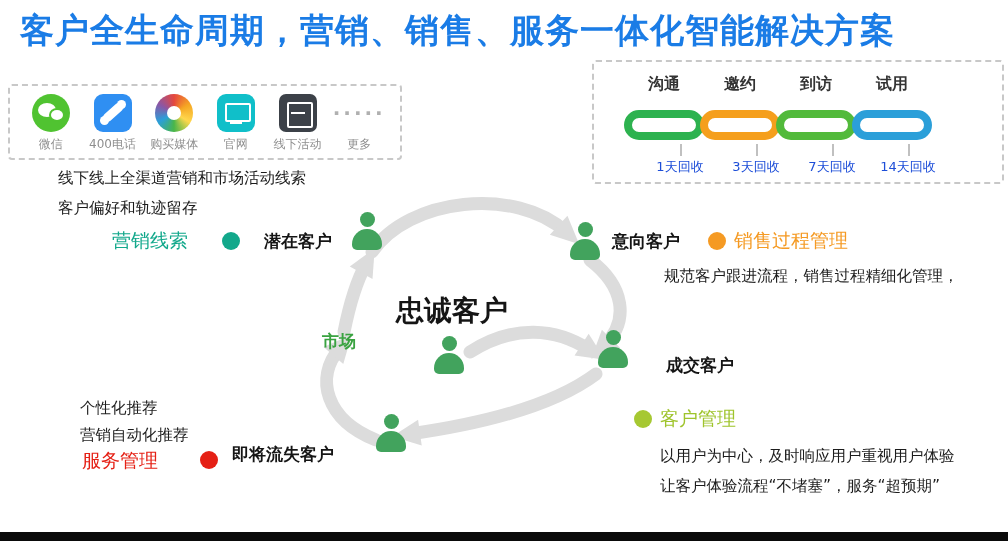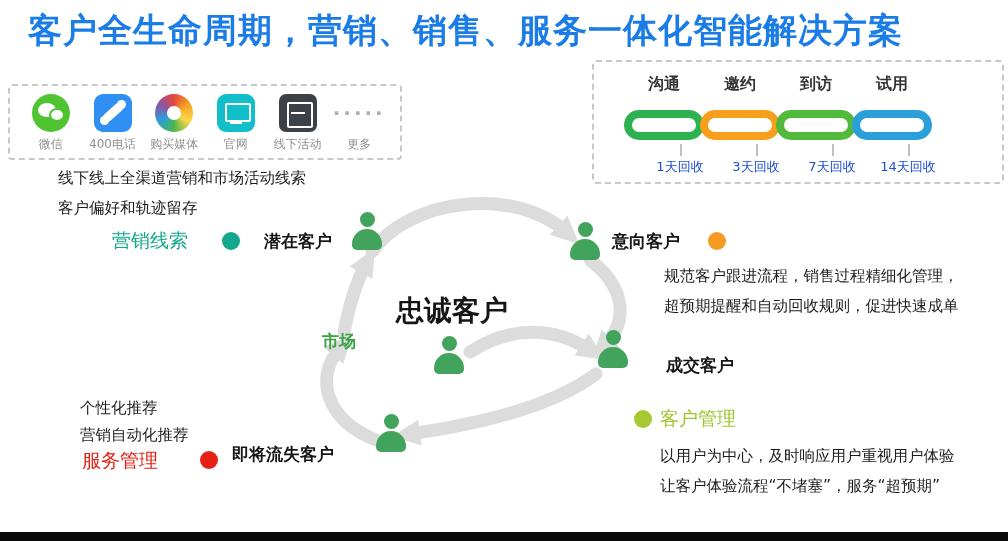--- a/index.html
+++ b/index.html
@@ -67,21 +67,21 @@
     <g stroke="#dcdcdc" stroke-width="13" fill="none" stroke-linecap="round">
       <path d="M 372 252 C 408 198 516 186 566 232" marker-end="url(#ah)"></path>
       <path d="M 590 260 C 624 286 630 320 604 346" marker-end="url(#ah)"></path>
       <path d="M 470 352 C 514 324 556 328 590 350" marker-end="url(#ah)"></path>
       <path d="M 596 374 C 548 410 466 426 410 434" marker-end="url(#ah)"></path>
       <path d="M 376 440 C 326 420 314 378 340 348" marker-end="url(#ah)"></path>
       <path d="M 344 332 C 350 302 356 282 366 264" marker-end="url(#ah)"></path>
     </g>
   </svg>
 
-  <h1 class="abs title" style="left:28px;top:8px">客户全生命周期，营销、销售、服务一体化智能解决方案</h1>
+  <h1 class="abs title" style="left:20px;top:8px">客户全生命周期，营销、销售、服务一体化智能解决方案</h1>
 
   <div class="abs dashed-box channels" style="left:8px;top:84px;width:394px;height:76px">
     <div class="channel">
       <div class="cicon wechat"></div>
       <div class="clabel">微信</div>
     </div>
     <div class="channel">
       <div class="cicon phone"></div>
       <div class="clabel">400电话</div>
     </div>
@@ -150,22 +150,22 @@
       <i class="head"></i>
       <i class="torso"></i>
     </div>
 
   <div class="abs flow-cat c-teal" style="left:112px;top:228px">营销线索</div>
   <div class="abs dot bg-teal" style="left:222px;top:232px"></div>
   <div class="abs flow-name" style="left:264px;top:230px">潜在客户</div>
 
   <div class="abs flow-name" style="left:612px;top:230px">意向客户</div>
   <div class="abs dot bg-orange" style="left:708px;top:232px"></div>
+  <div class="abs flow-cat c-orange" style="left:734px;top:228px">销售过程管理</div>
   <div class="abs desc" style="left:664px;top:266px">规范客户跟进流程，销售过程精细化管理，</div>
-  <div class="abs desc" style="left:664px;top:296px">超预期提醒和自动回收规则，促进快速成单</div>
 
   <div class="abs flow-name big" style="left:396px;top:292px">忠诚客户</div>
   <div class="abs flow-name c-green" style="left:322px;top:330px">市场</div>
 
   <div class="abs flow-name" style="left:666px;top:354px">成交客户</div>
   <div class="abs dot bg-lime" style="left:634px;top:410px"></div>
   <div class="abs flow-cat c-lime" style="left:660px;top:406px">客户管理</div>
   <div class="abs desc" style="left:660px;top:446px">以用户为中心，及时响应用户重视用户体验</div>
   <div class="abs desc" style="left:660px;top:476px">让客户体验流程“不堵塞”，服务“超预期”</div>
 

